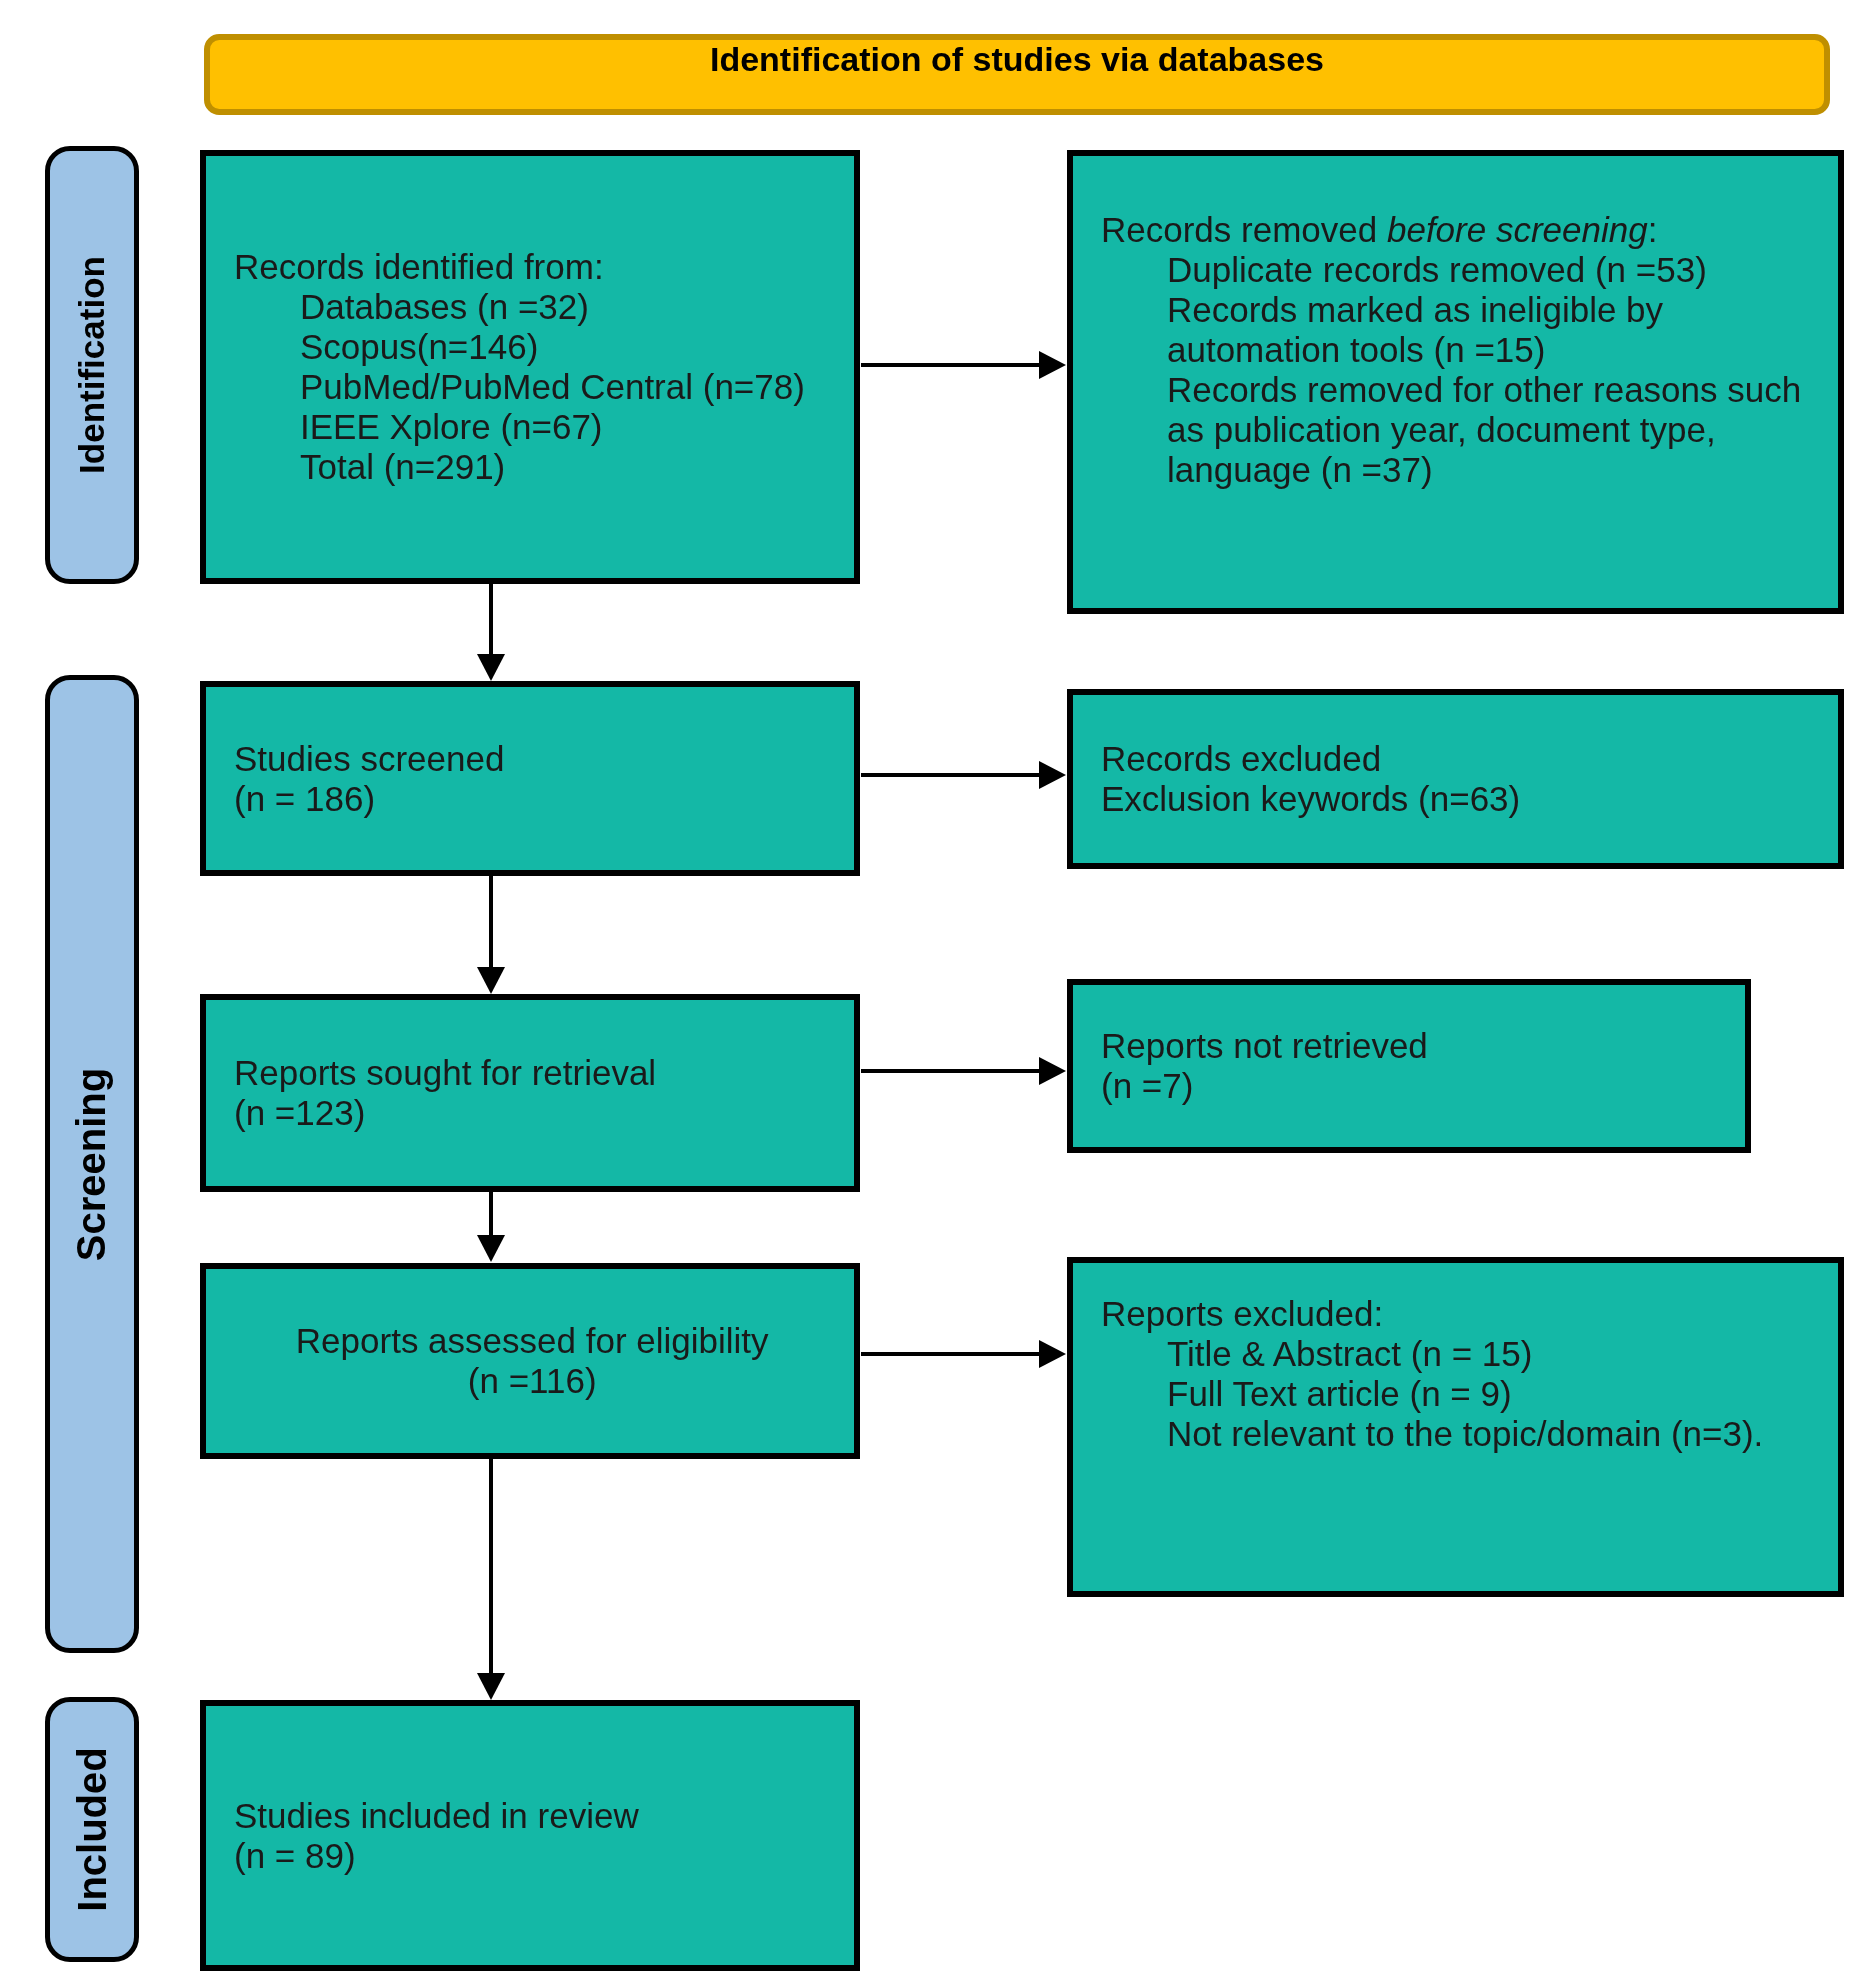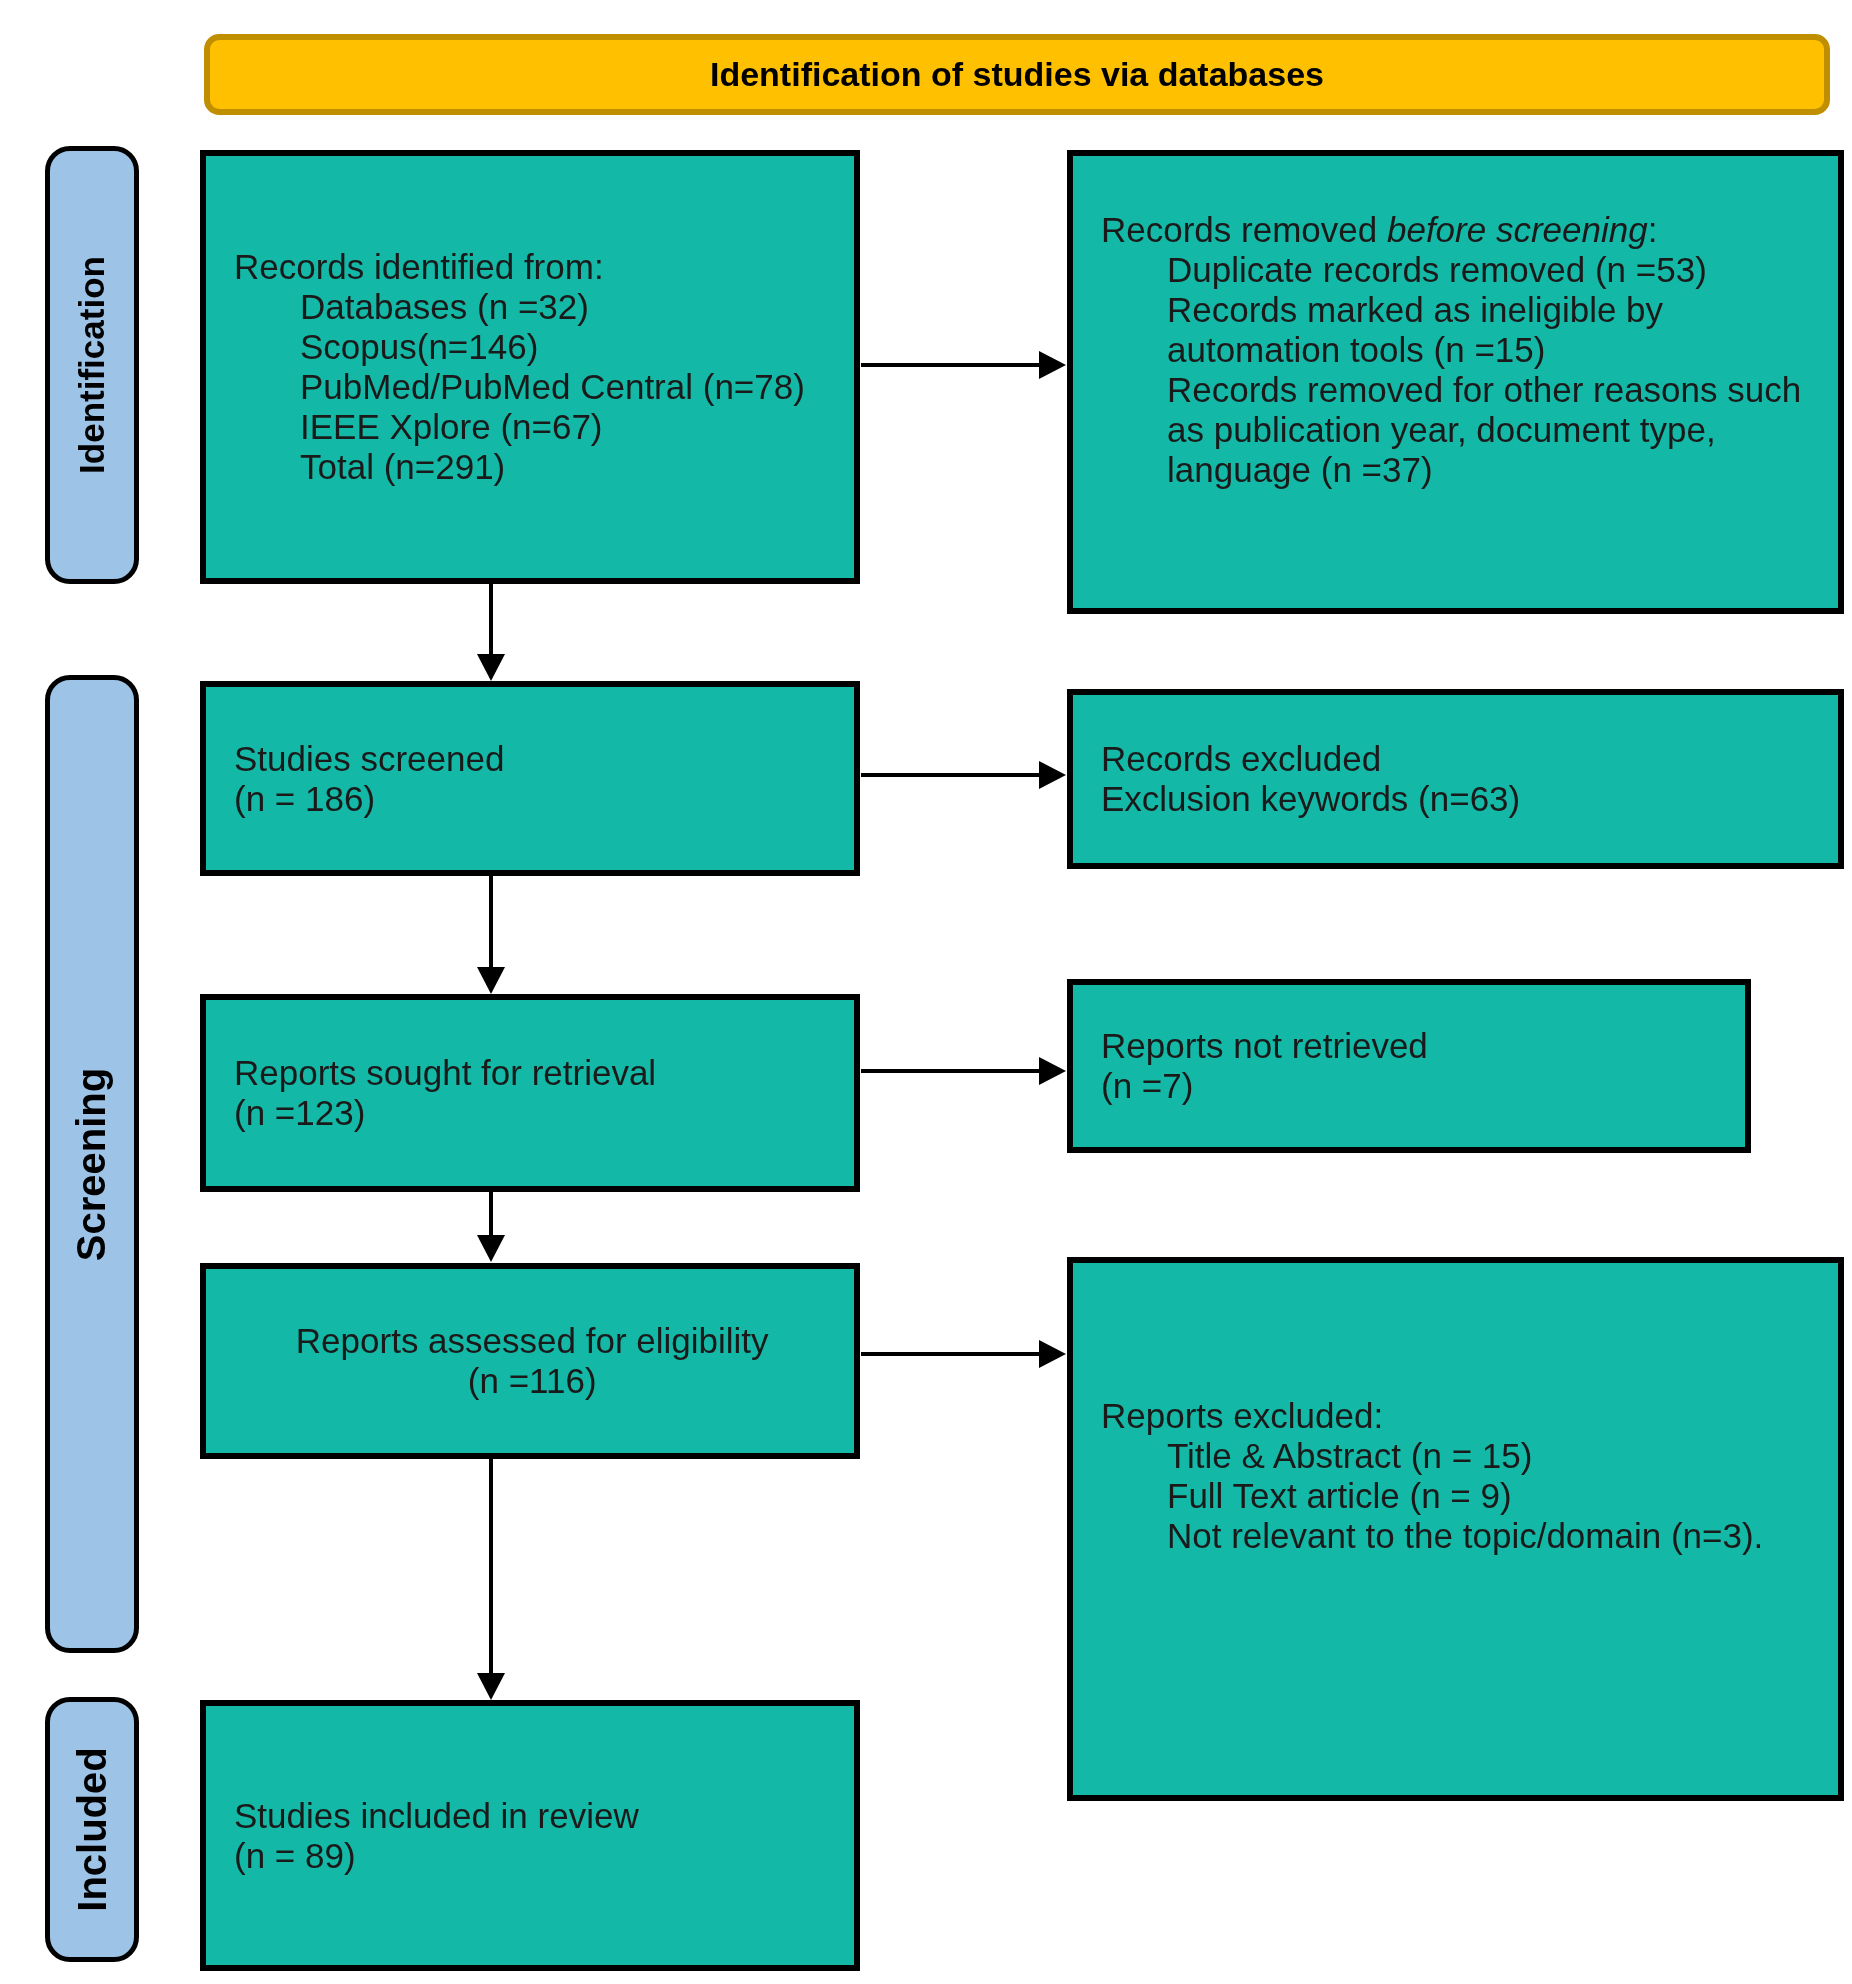--- a/index.html
+++ b/index.html
@@ -9,21 +9,21 @@
     background:#ffffff;
     font-family:"Liberation Sans", sans-serif;
     color:#1a1a1a;
   }
   *{box-sizing:border-box;}
 
   
   .banner{
     position:absolute;left:204px;top:34px;width:1626px;height:81px;
     background:#FFC000;border:6.5px solid #BF8F00;border-radius:15.3px;
-    display:flex;align-items:center;justify-content:center;
+    display:flex;align-items:flex-start;justify-content:center;
     font-size:34px;font-weight:bold;color:#000;
   }
 
   
   .stage{
     position:absolute;left:45px;width:94px;
     background:#9DC3E6;border:5.3px solid #000;border-radius:25px;
     display:flex;align-items:center;justify-content:center;
   }
   .stage span{
@@ -47,21 +47,21 @@
   .box .indent{padding-left:66px;}
   .it{font-style:italic;}
 
   .b-identified{left:200px;top:150px;width:660px;height:434px;}
   .b-removed{left:1067px;top:150px;width:777px;height:464px;justify-content:flex-start;padding-top:54px;}
   .b-screened{left:200px;top:681px;width:660px;height:195px;}
   .b-excluded{left:1067px;top:689px;width:777px;height:180px;}
   .b-sought{left:200px;top:994px;width:660px;height:198px;}
   .b-notretrieved{left:1067px;top:979px;width:684px;height:174px;}
   .b-assessed{left:200px;top:1263px;width:660px;height:196px;align-items:center;}
-  .b-repexcluded{left:1067px;top:1257px;width:777px;height:544px;padding-bottom:112px;}
+  .b-repexcluded{left:1067px;top:1257px;width:777px;height:340px;padding-bottom:112px;}
   .b-included{left:200px;top:1700px;width:660px;height:271px;}
 
   
   .varrow{position:absolute;width:4.1px;background:#000;}
   .varrow::after{
     content:"";position:absolute;left:50%;bottom:-26px;
     transform:translateX(-50%);
     border-left:14px solid transparent;border-right:14px solid transparent;
     border-top:27px solid #000;
   }

